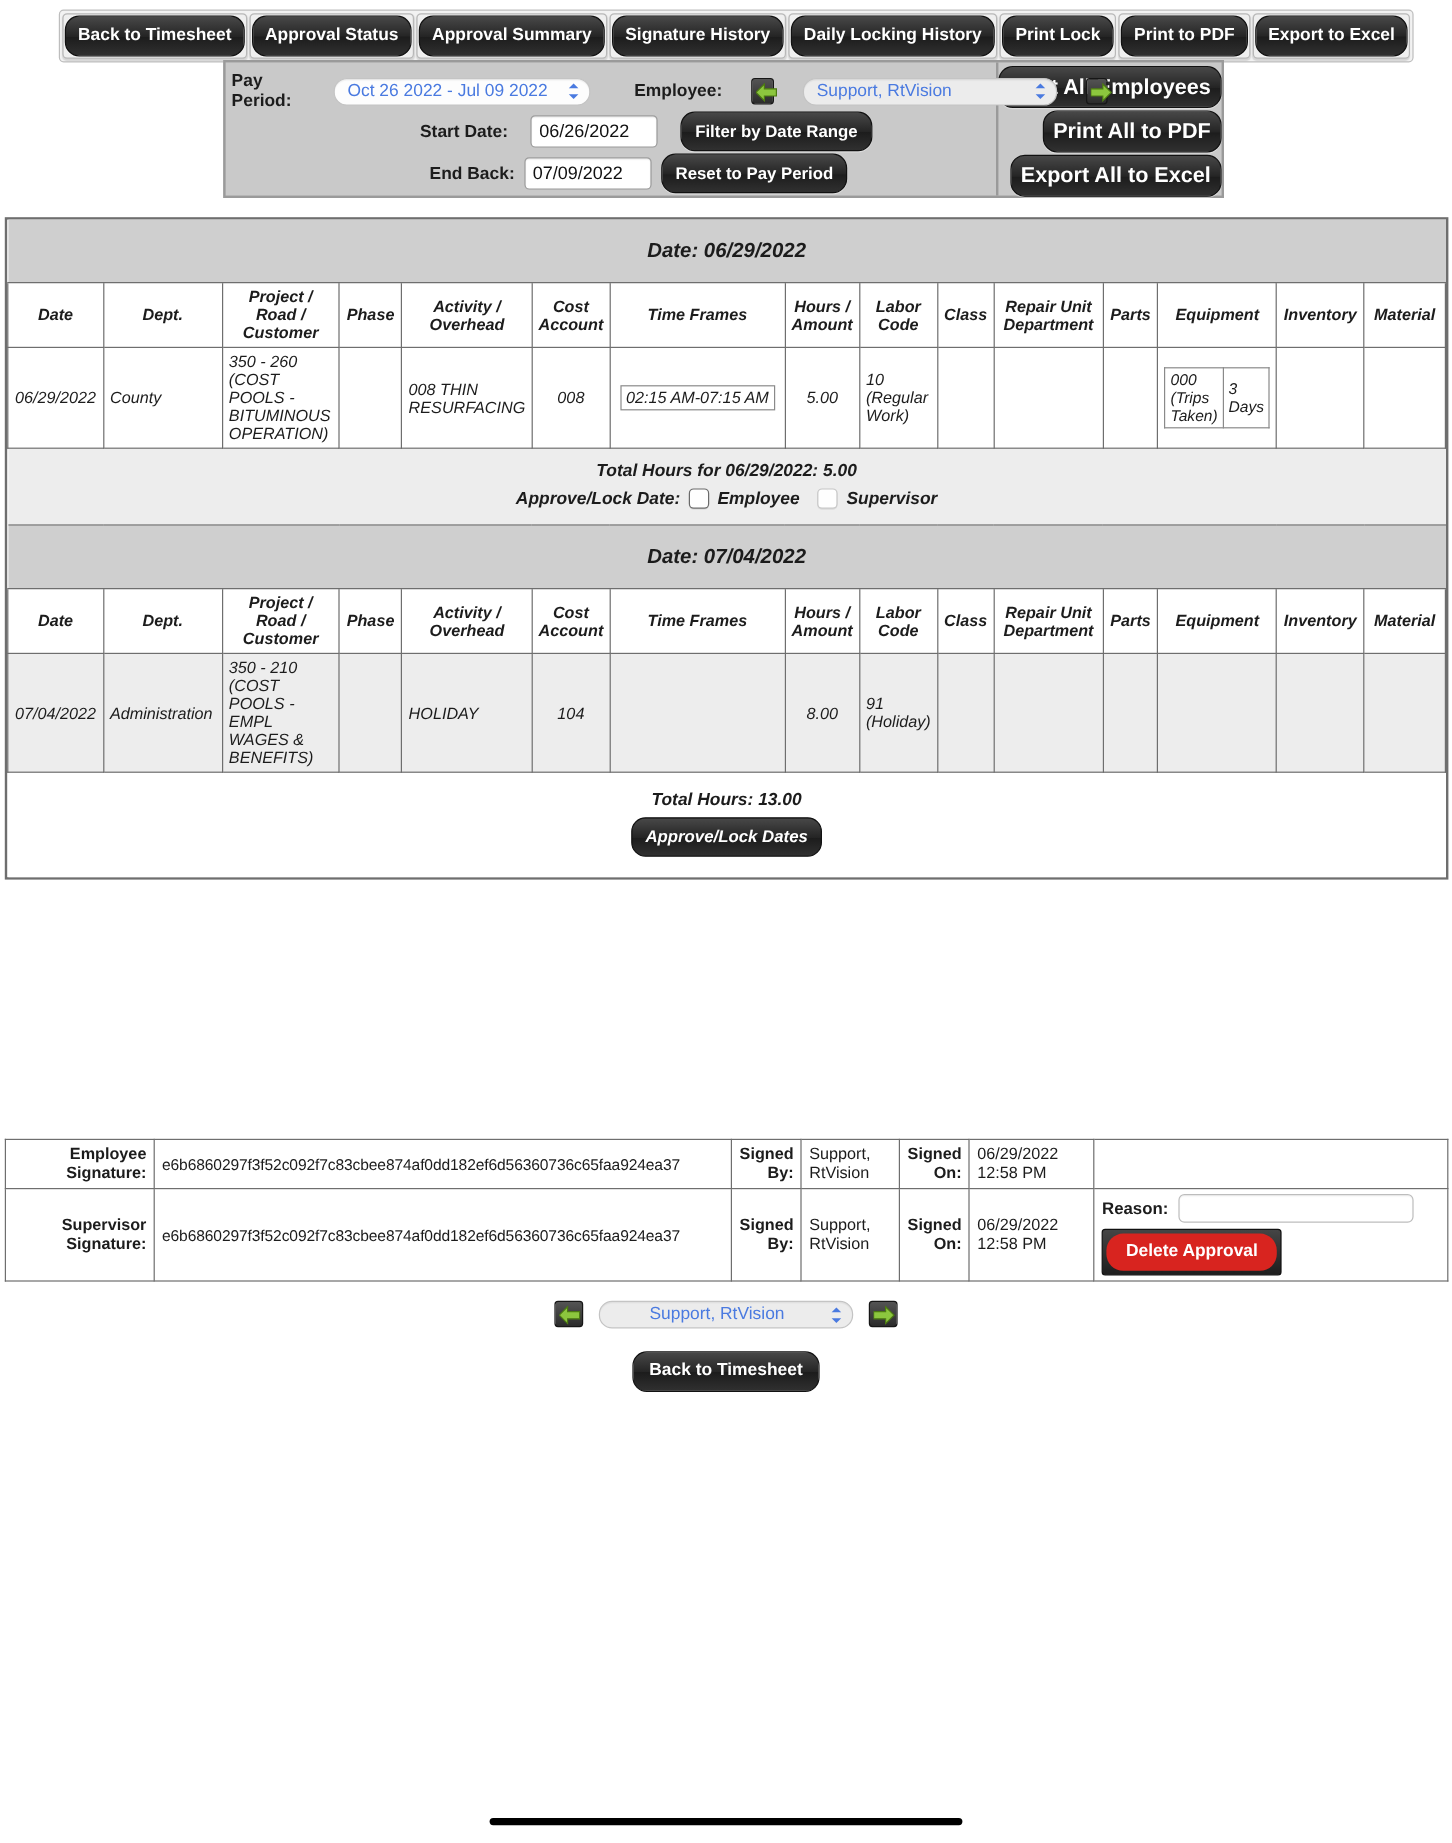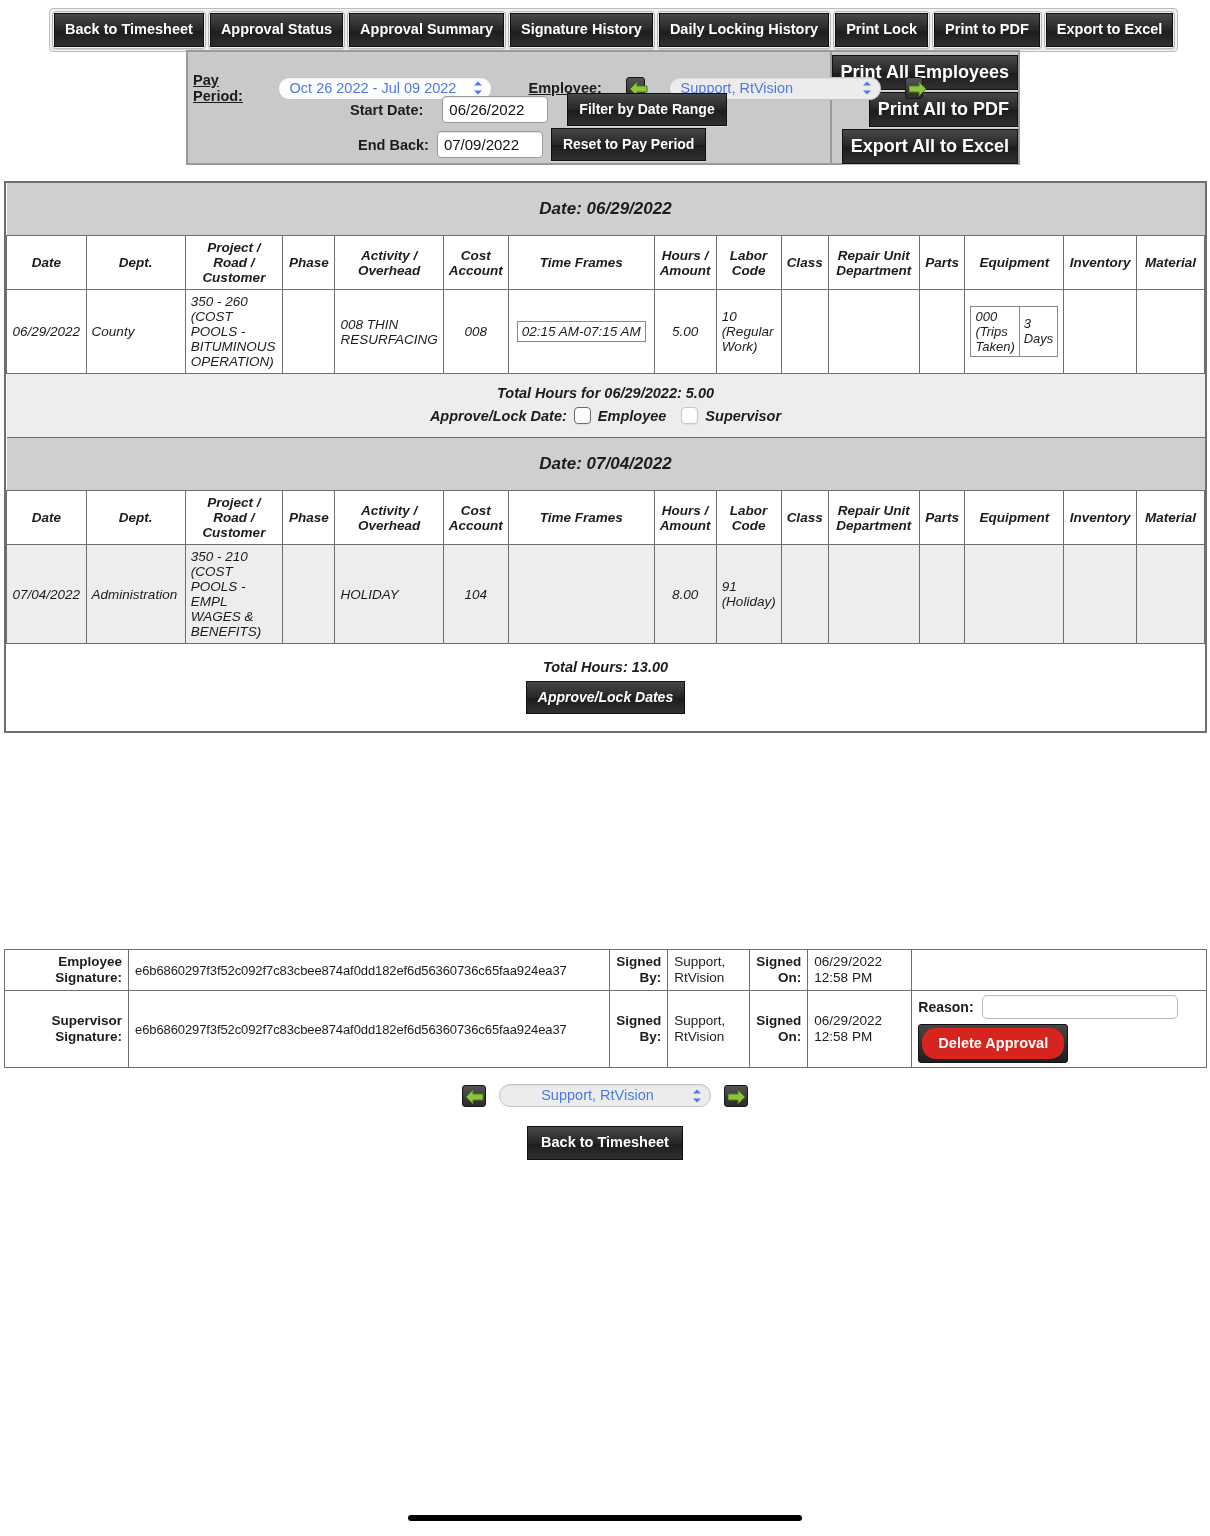--- a/index.html
+++ b/index.html
@@ -15,21 +15,21 @@
   
   .btn {
     display: inline-block;
     background: linear-gradient(#484848, #242424 52%, #1c1c1c 52%, #303030);
     color: #ffffff;
     font-weight: bold;
     font-size: 14px;
     line-height: 1;
     padding: 8px 11px 9px;
     border: 1px solid #111;
-    border-radius: 0;
+    border-radius: 12px;
     white-space: nowrap;
     cursor: default;
     box-shadow: 0 1px 0 rgba(255,255,255,.35);
   }
   .btn-ring {
     display: inline-block;
     border: 1px solid #b8b8b8;
     background: #efefef;
     border-radius: 5px;
     padding: 2px;
@@ -298,21 +298,21 @@
   <span class="btn-ring"><span class="btn">Signature History</span></span>
   <span class="btn-ring"><span class="btn">Daily Locking History</span></span>
   <span class="btn-ring"><span class="btn">Print Lock</span></span>
   <span class="btn-ring"><span class="btn">Print to PDF</span></span>
   <span class="btn-ring"><span class="btn">Export to Excel</span></span>
 </div>
 
 <div id="filter-panel">
   <div id="filter-left">
 
-    <div style="position:absolute; left:5px; top:20px; display:flex; align-items:center; gap:24px;text-decoration:underline;">
+    <div style="position:absolute; left:5px; top:8px; display:flex; align-items:center; gap:24px;">
       <span class="row-label">Pay Period:</span>
       <span class="sel-wrap">
         <span class="sel" style="width:214px; display:inline-block;">Oct 26 2022 - Jul 09 2022</span>
         <span class="caret"></span>
       </span>
 
       <span class="row-label" style="margin-left:13px;">Employee:</span>
       <span class="arrow-btn">
         <svg width="18" height="16" viewBox="0 0 18 16" aria-hidden="true">
             <polygon points="0,8 7,1 7,5 17,5 17,11 7,11 7,15" fill="#8cc63e" stroke="#4c7a12" stroke-width="1"></polygon>

